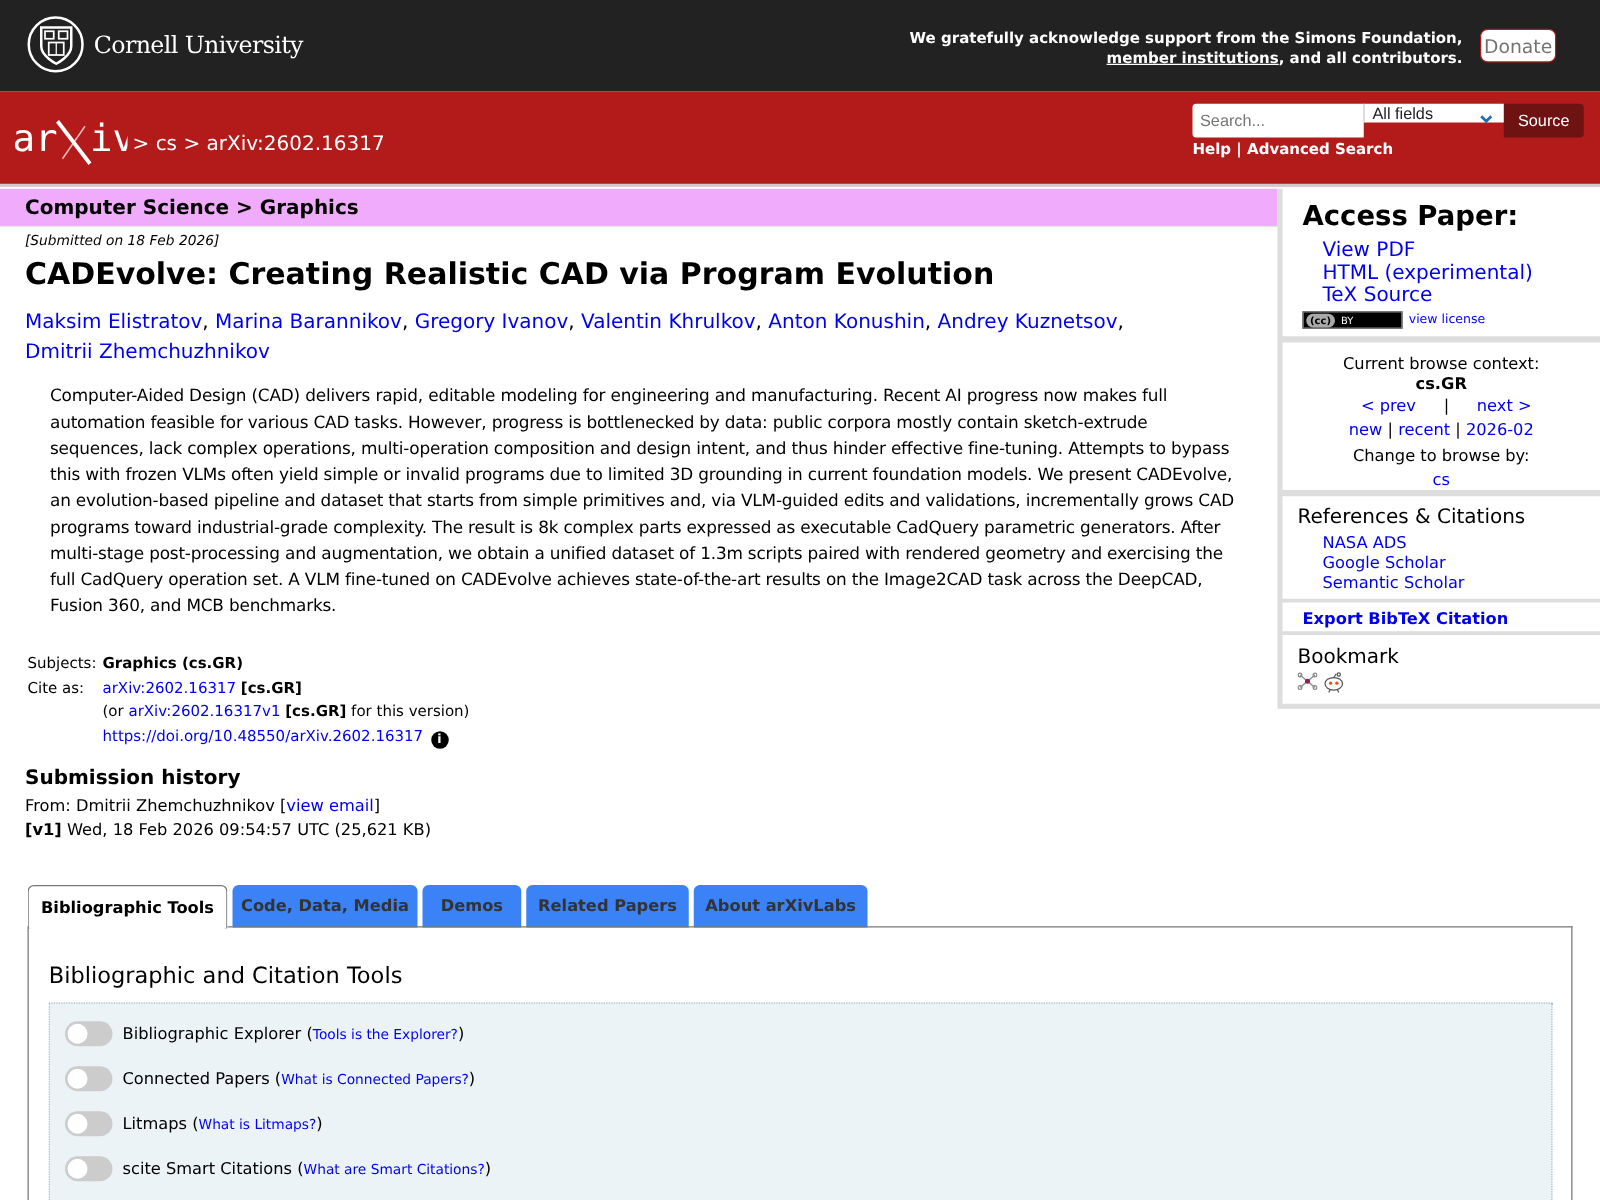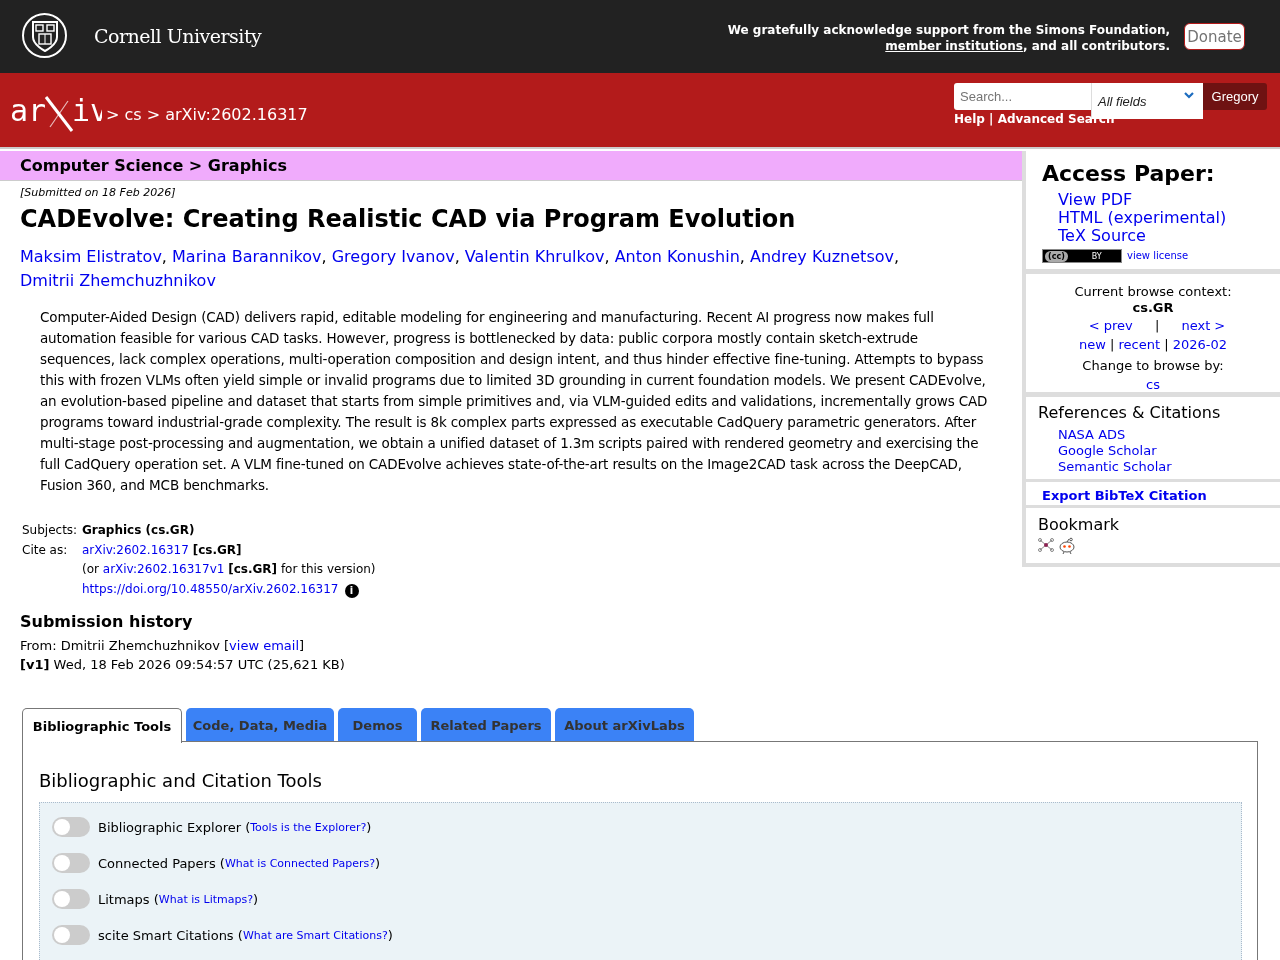--- a/index.html
+++ b/index.html
@@ -1,36 +1,36 @@
 <!DOCTYPE html>
 <html><head>
   <meta charset="utf-8">
   <style>
     * { box-sizing: border-box; margin: 0; padding: 0; }
     html, body { width: 1280px; height: 960px; overflow: hidden; background: #fff; }
     body { font-family: "DejaVu Sans", sans-serif; color: #000; font-size: 14px; position: relative; }
-    a { color: #0000ee; text-decoration: none; gap: 19px; }
+    a { color: #0000ee; text-decoration: none; }
 
     
     .cornell-bar { position: absolute; left: 0; top: 0; width: 1280px; height: 73px; background: #222; }
     .cornell-logo { position: absolute; left: 22px; top: 13px; display: flex; align-items: center; }
     .cornell-seal { width: 45px; height: 45px; border: 2px solid #fff; border-radius: 50%; display: flex; align-items: center; justify-content: center; }
     .cornell-seal svg { display: block; }
     .cornell-name { color: #fff; font-family: "DejaVu Serif", serif; font-size: 19px; margin-left: 8px; letter-spacing: -0.5px; }
     .support { position: absolute; right: 110px; top: 22px; color: #fff; font-size: 12px; text-align: right; line-height: 16px; font-weight: bold; }
     .support a { color: #fff; text-decoration: underline; }
     .donate-btn { position: absolute; left: 1184px; top: 23px; width: 61px; height: 27px; background: #fff; border: 1px solid #b31b1b; border-radius: 6px; color: #737373; font-size: 15px; display: flex; align-items: center; justify-content: center; }
 
     
     .red-bar { position: absolute; left: 0; top: 73px; width: 1280px; height: 76px; background: #b31b1b; border-bottom: 2px solid #ccc; }
     .arxiv-logo { position: absolute; left: 10px; top: 18px; }
     .crumbs { position: absolute; left: 106px; top: 32px; color: #fff; font-size: 16px; }
     .search-row { position: absolute; left: 954px; top: 10px; display: flex; }
     .search-input { width: 137px; height: 27px; border: none; border-radius: 3px 0 0 3px; padding: 0 6px; font-family: "Liberation Sans", sans-serif; font-size: 13px; color: #777; background: #fff; outline: none; }
-    .select { width: 112px; height: 36px; background: #fff; border-left: 1px solid #ddd; font-family: "Liberation Sans", sans-serif; font-size: 13px; display: flex; align-items: center; padding-left: 6px; position: relative; color: #222; font-style: italic; }
+    .select { width: 112px; height: 15px; background: #fff; border-left: 1px solid #ddd; font-family: "Liberation Sans", sans-serif; font-size: 13px; display: flex; align-items: center; padding-left: 6px; position: relative; color: #222; }
     .select .chev { position: absolute; right: 8px; top: 6px; }
     .search-btn { width: 64px; height: 27px; background: #6f1212; color: #fff; border: none; border-radius: 0 3px 3px 0; font-family: "Liberation Sans", sans-serif; font-size: 13px; }
     .help-row { position: absolute; left: 954px; top: 39px; color: #fff; font-size: 12px; font-weight: bold; }
     .help-row a { color: #fff; }
 
     
     .subject-bar { position: absolute; left: 0; top: 151px; width: 1022px; height: 30px; background: #f0abfc; border-bottom: 1px solid #ccc; }
     .subject-bar span { position: absolute; left: 20px; top: 5px; font-size: 16px; font-weight: bold; }
 
     .main { position: absolute; left: 20px; top: 181px; width: 980px; }
@@ -115,21 +115,21 @@
     <span>&gt; </span><a style="color:#fff">cs</a><span> &gt; </span><span>arXiv:2602.16317</span>
   </div>
   <div class="search-row">
     <input class="search-input" placeholder="Search..." style="">
     <div class="select">
       <span>All fields</span>
       <svg class="chev" width="12" height="12" viewBox="0 0 12 12">
           <path d="M2 4 L6 8 L10 4" fill="none" stroke="#1c6cbf" stroke-width="2.2"></path>
         </svg>
     </div>
-    <button class="search-btn">Gregory</button>
+    <button class="search-btn">Source</button>
   </div>
   <div class="help-row">
     <a>Help</a><span> | </span><a>Advanced Search</a>
   </div>
 </div>
 
 <div class="subject-bar">
   <span>Computer Science &gt; Graphics</span>
 </div>
 

